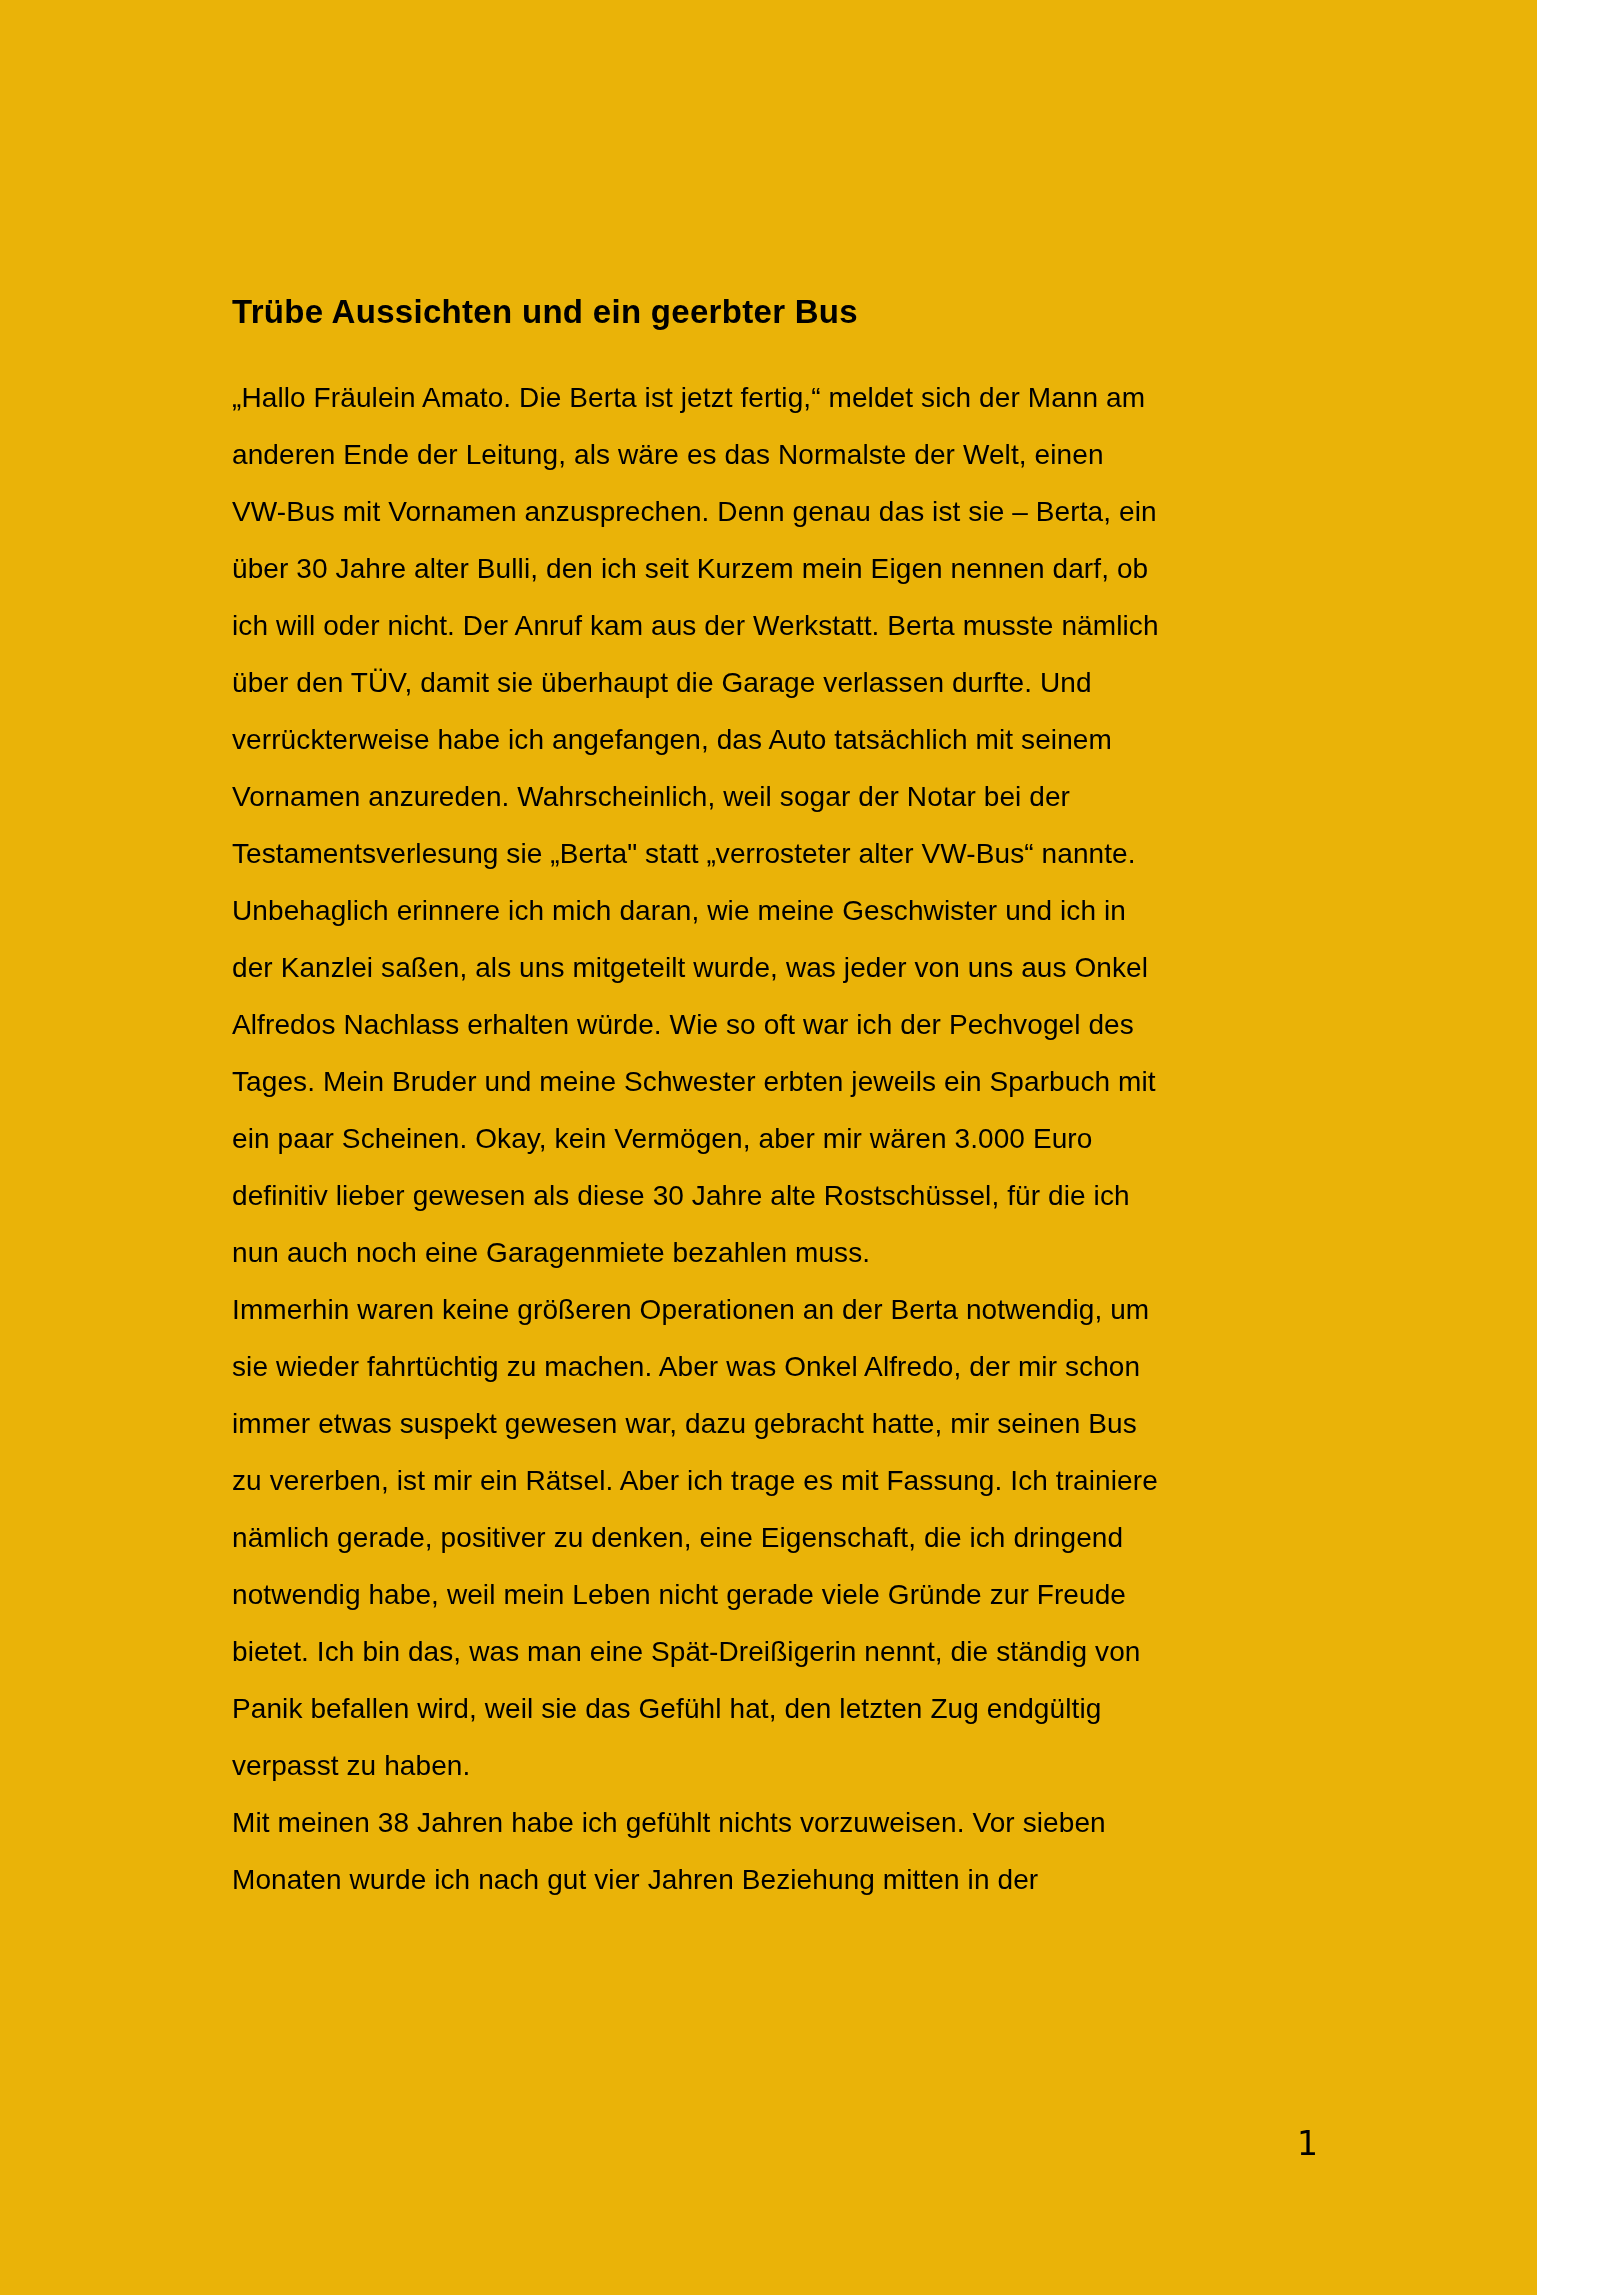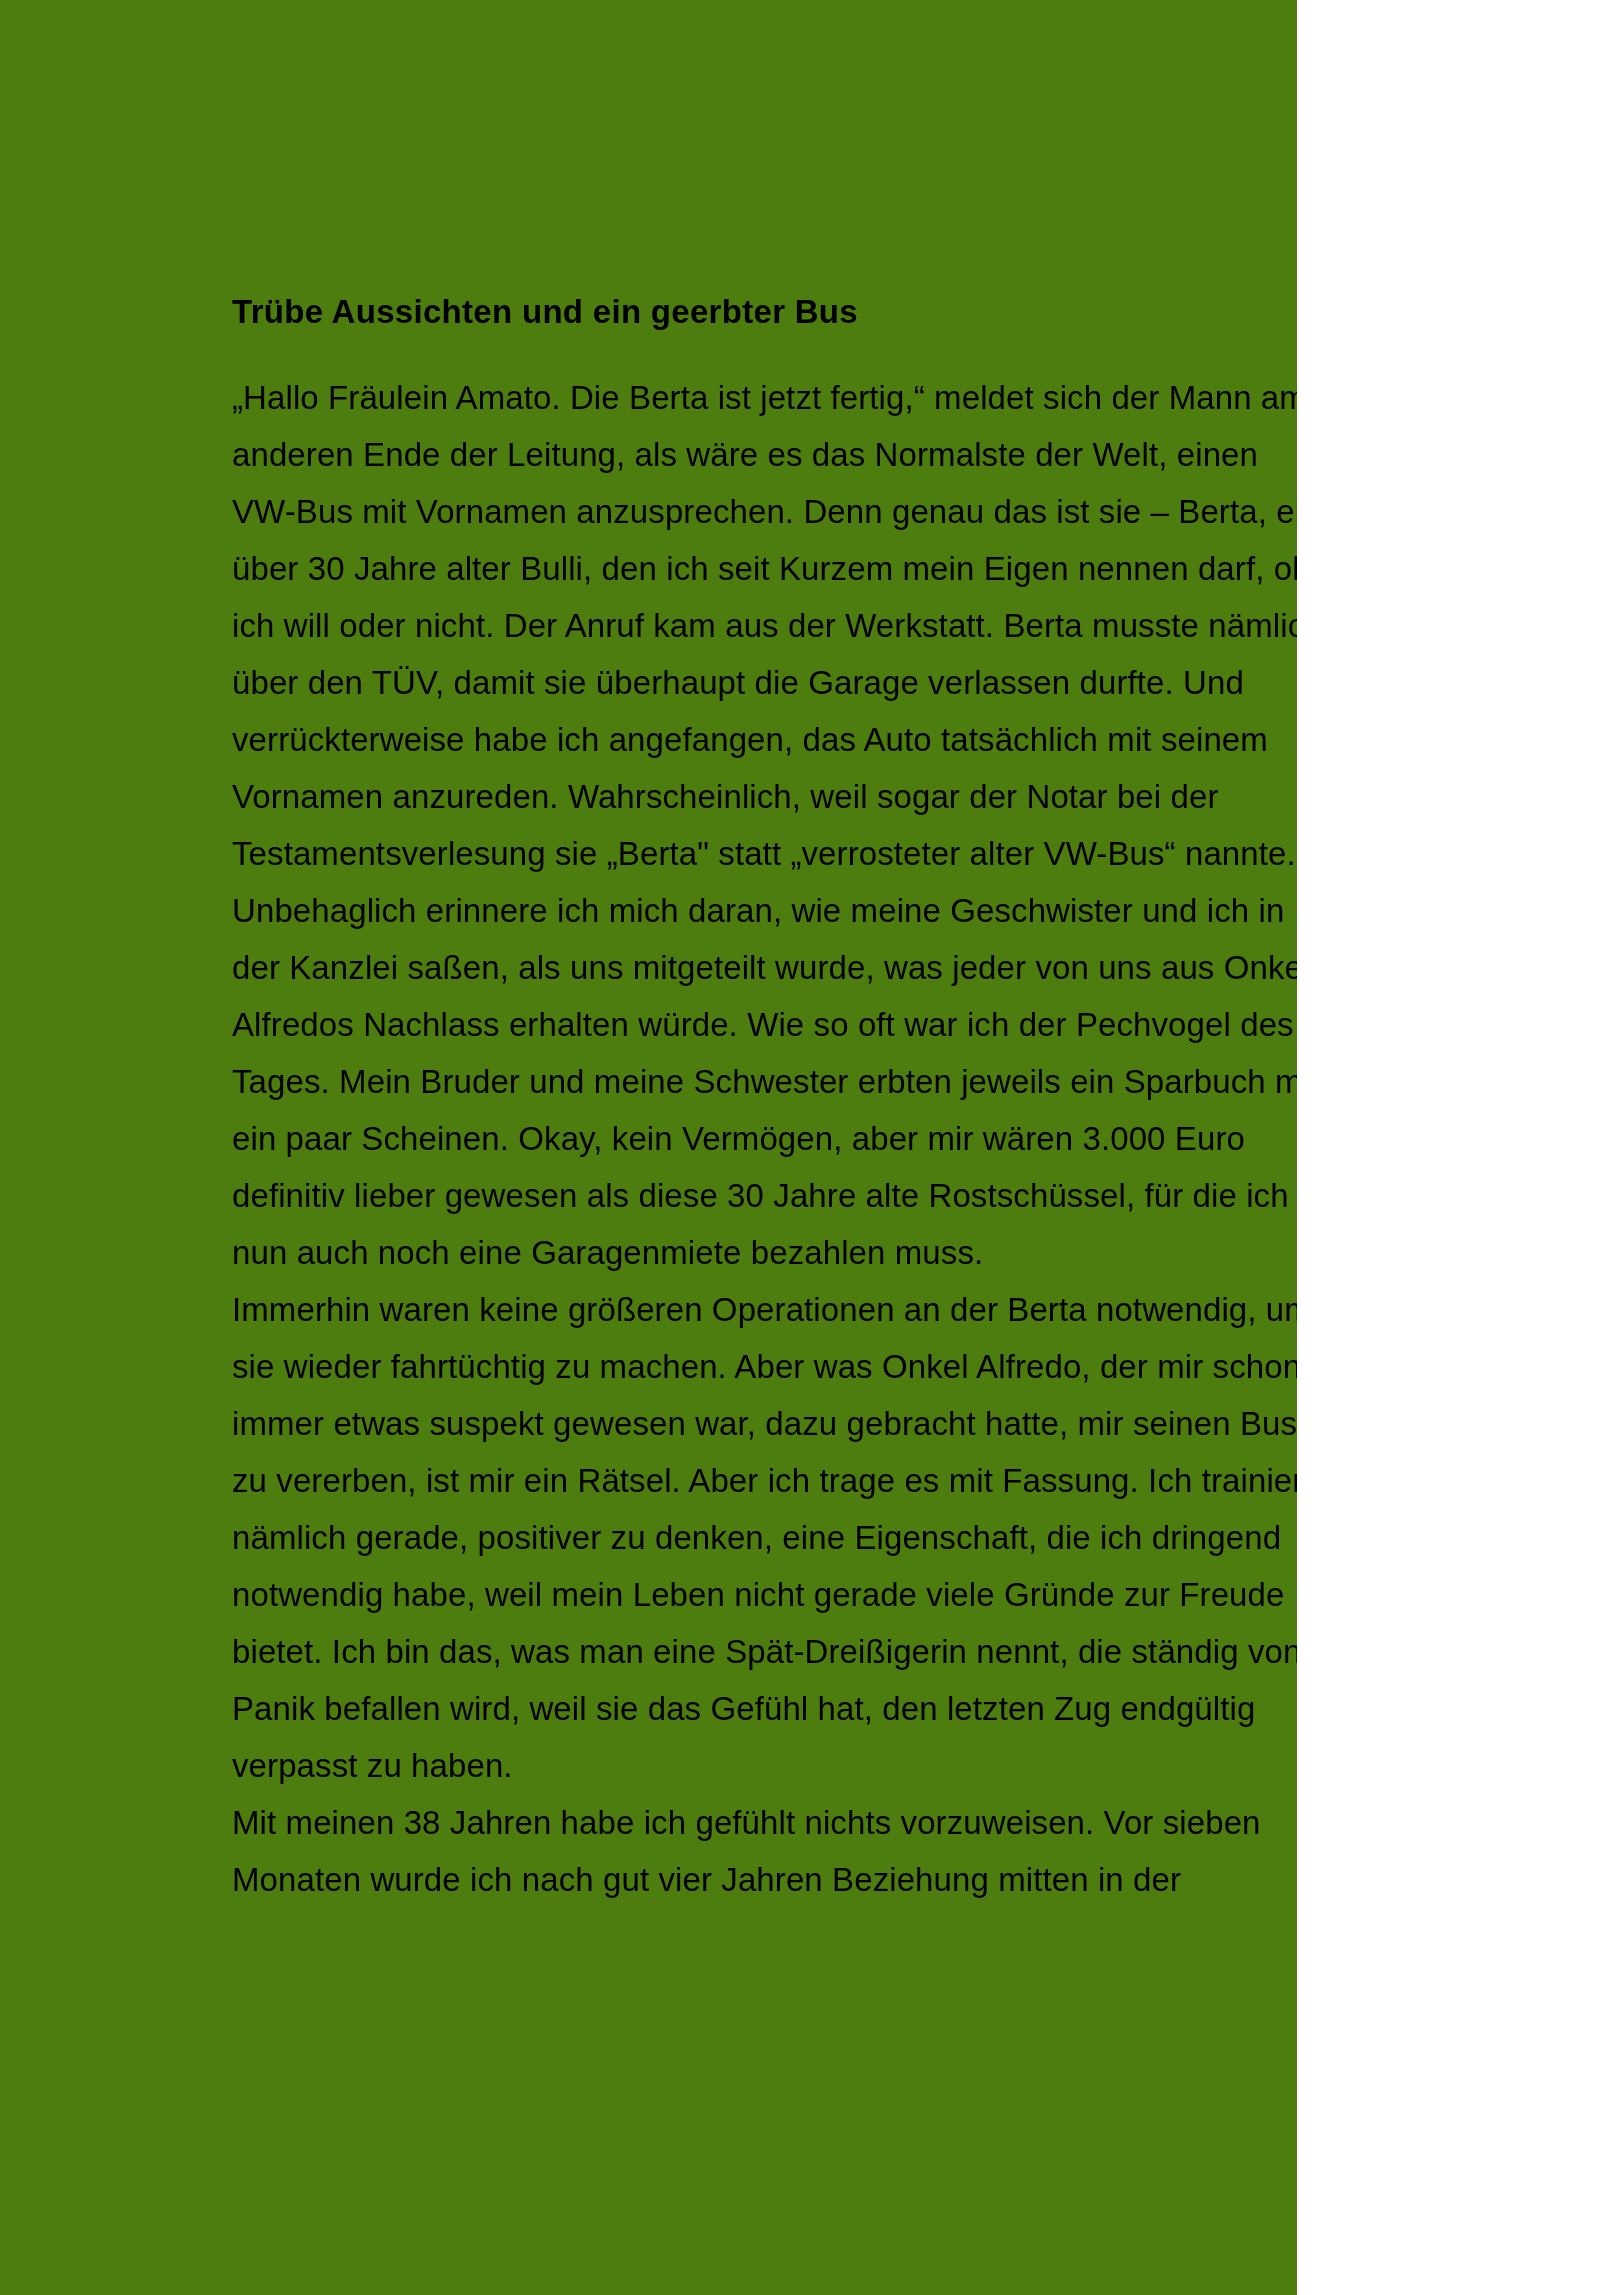--- a/index.html
+++ b/index.html
@@ -2,43 +2,43 @@
 <html style="font-size:10.5px"><head>
 <meta charset="utf-8">
 <style>
   html, body {
     margin: 0;
     padding: 0;
     background: #ffffff;
   }
   .page {
     position: relative;
-    width: 1297px;
+    width: 1537px;
     height: 2295px;
-    background: #4d7c0f;
+    background: #eab308;
     overflow: hidden;
     font-family: "Liberation Sans", sans-serif;
     color: #000000;
   }
   .doc-title {
     position: absolute;
     left: 232px;
     top: 261px;
     font-size: 33px;
     font-weight: 700;
     line-height: 57px;
     white-space: pre;
     letter-spacing: 0.3px;
   }
   .doc-body {
     position: absolute;
     left: 232px;
     top: 369px;
     width: 1257px;
-    font-size: 33px;
+    font-size: 28px;
     font-weight: 400;
     line-height: 57px;
     white-space: pre-line;
     letter-spacing: 0.1px;
   }
   .page-number {
     position: absolute;
     left: 1297px;
     top: 2124px;
     font-family: "DejaVu Sans", sans-serif;

